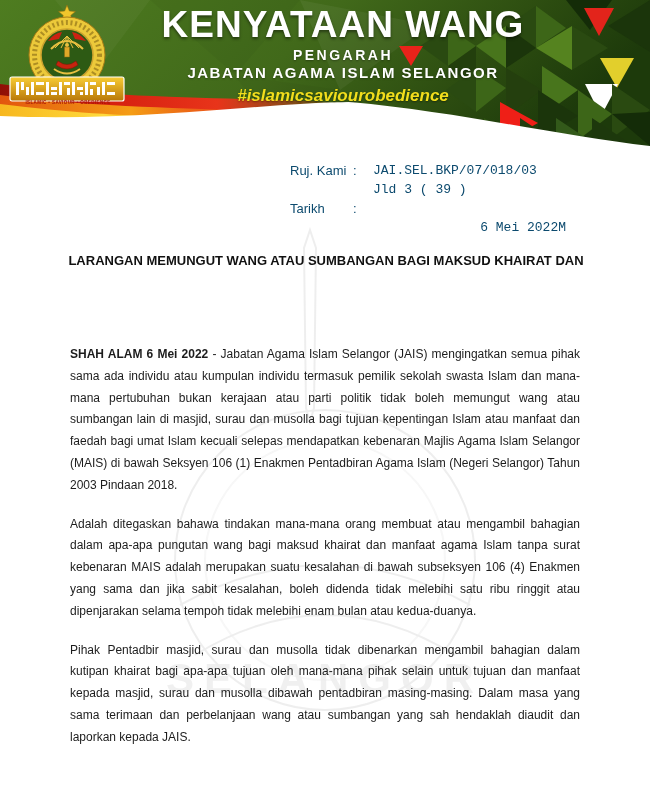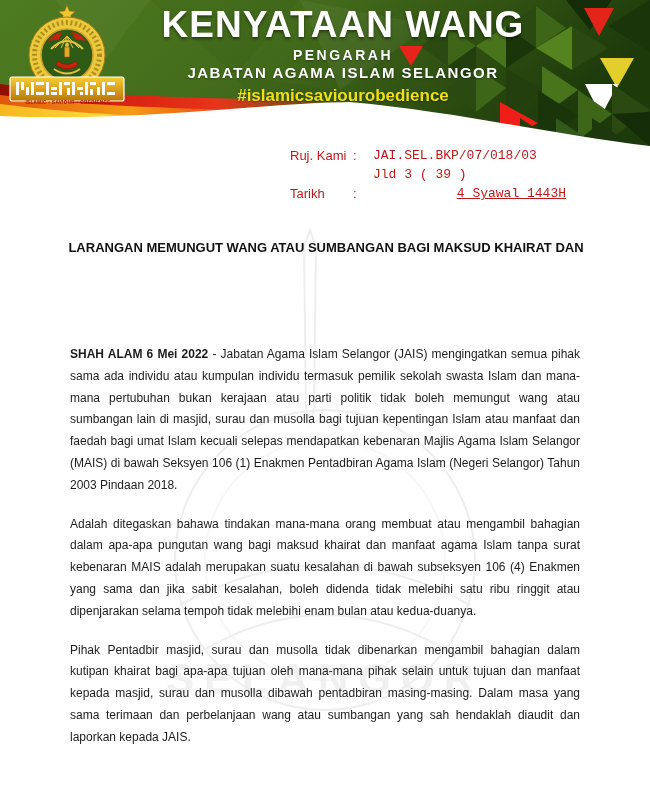--- a/index.html
+++ b/index.html
@@ -21,45 +21,45 @@
   .head-role {
     margin-top:5px; font-size:14px; font-weight:bold; letter-spacing:2.5px;
     text-shadow:0 1px 2px rgba(0,0,0,.35);
   }
   .head-org {
     margin-top:3px; font-size:15px; font-weight:bold; letter-spacing:1.5px;
     text-shadow:0 1px 2px rgba(0,0,0,.35);
     text-align:center;
   }
   .head-hashtag {
-    margin-top:7px; font-size:17px; font-weight:bold; 
+    margin-top:7px; font-size:17px; font-weight:bold; font-style:italic;
     color:#f2de1c; text-shadow:0 1px 2px rgba(0,0,0,.4);
   }
   .logo { position:absolute; top:3px; left:4px; }
   .logo-caption {
     position:absolute; top:100px; left:12px; width:112px;
     font-size:4.5px; letter-spacing:.4px; color:#a81507; text-align:center;
     font-weight:bold;
   }
   
   .watermark { position:absolute; top:225px; left:85px; opacity:.5; pointer-events:none; }
   
   .ref-block {
-    position:absolute; top:146px; left:290px; width:276px;
-    font-size:13px; color:#b91c1c; line-height:19px;
+    position:absolute; top:161px; left:290px; width:276px;
+    font-size:13px; color:#0c4a6e; line-height:19px;
   }
   .ref-row { display:flex; }
   .ref-lbl { width:63px; }
   .ref-col { width:20px; }
   .ref-val { flex:1;font-family:Liberation Mono, monospace; }
   .val-right { text-align:right; }
   .u { text-decoration:underline; }
   
   .doc-heading {
-    position:absolute; top:240px; left:60px; right:58px;
+    position:absolute; top:253px; left:60px; right:58px;
     text-align:center; font-size:13px; font-weight:bold; line-height:16px;
     color:#111;
   }
   
   .body-text {
     position:absolute; top:344px; left:70px; right:70px;
     font-size:12px; line-height:21.8px; text-align:justify; color:#1c1c1c;
   }
   .body-text p { margin:0 0 17px 0; }
   .body-text b { font-weight:bold; }
@@ -223,21 +223,25 @@
 
   <div class="ref-block">
     <div class="ref-row">
       <span class="ref-lbl">Ruj. Kami</span>
       <span class="ref-col">:</span>
       <span class="ref-val">JAI.SEL.BKP/07/018/03 Jld 3 ( 39 )</span>
     </div>
     <div class="ref-row">
       <span class="ref-lbl">Tarikh</span>
       <span class="ref-col">:</span>
-      <span class="ref-val val-right u">4 Syawal 1443H</span>
+    </div>
+    <div class="ref-row">
+      <span class="ref-lbl"></span>
+        <span class="ref-col"></span>
+      <span class="ref-val val-right">6 Mei 2022M</span>
     </div>
   </div>
 
   <div class="doc-heading">
     <div>LARANGAN MEMUNGUT WANG ATAU SUMBANGAN BAGI MAKSUD KHAIRAT DAN</div>
   </div>
 
   <div class="body-text">
     <p><b>SHAH ALAM 6 Mei 2022</b><span> - Jabatan Agama Islam Selangor (JAIS) mengingatkan semua pihak sama ada individu atau kumpulan individu termasuk pemilik sekolah swasta Islam dan mana-mana pertubuhan bukan kerajaan atau parti politik tidak boleh memungut wang atau sumbangan lain di masjid, surau dan musolla bagi tujuan kepentingan Islam atau manfaat dan faedah bagi umat Islam kecuali selepas mendapatkan kebenaran Majlis Agama Islam Selangor (MAIS) di bawah Seksyen 106 (1) Enakmen Pentadbiran Agama Islam (Negeri Selangor) Tahun 2003 Pindaan 2018.</span></p>
     <p>Adalah ditegaskan bahawa tindakan mana-mana orang membuat atau mengambil bahagian dalam apa-apa pungutan wang bagi maksud khairat dan manfaat agama Islam tanpa surat kebenaran MAIS adalah merupakan suatu kesalahan di bawah subseksyen 106 (4) Enakmen yang sama dan jika sabit kesalahan, boleh didenda tidak melebihi satu ribu ringgit atau dipenjarakan selama tempoh tidak melebihi enam bulan atau kedua-duanya.</p>

